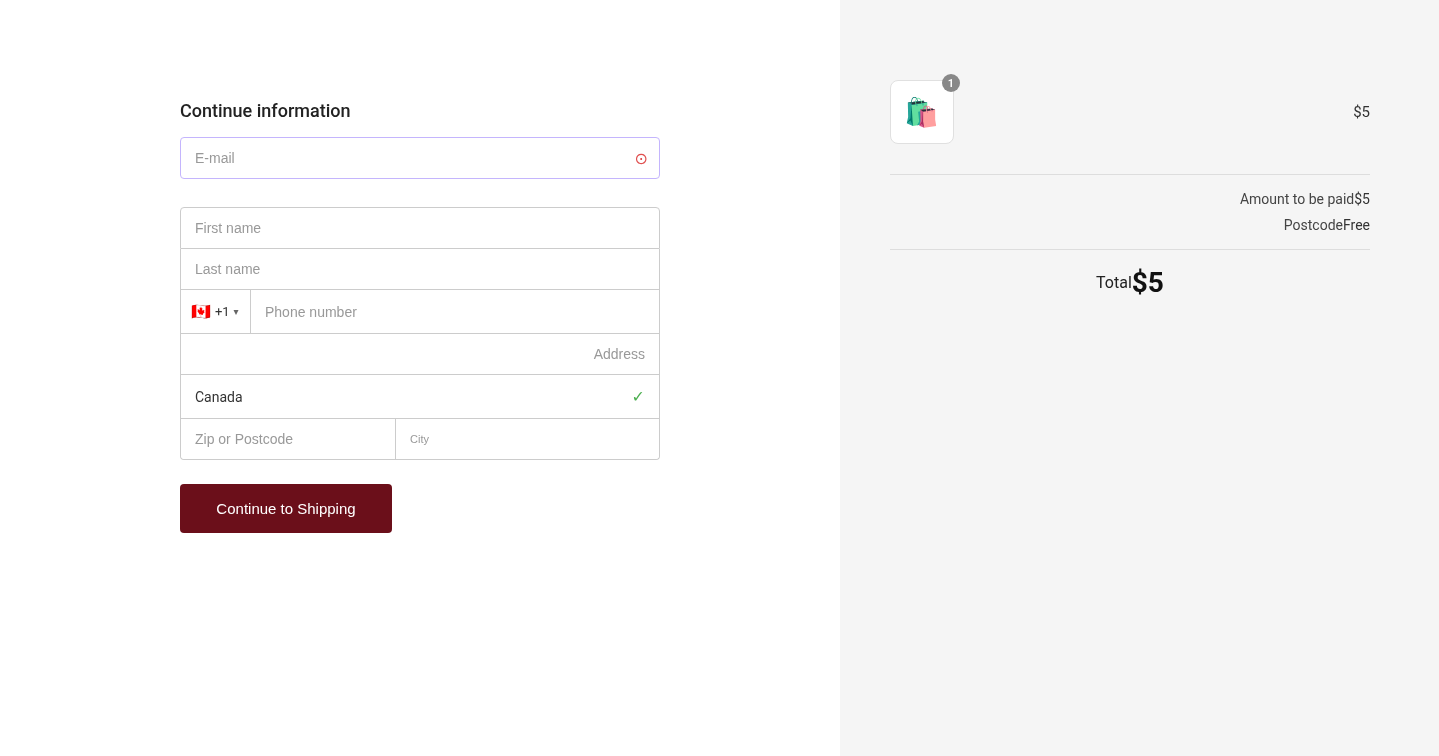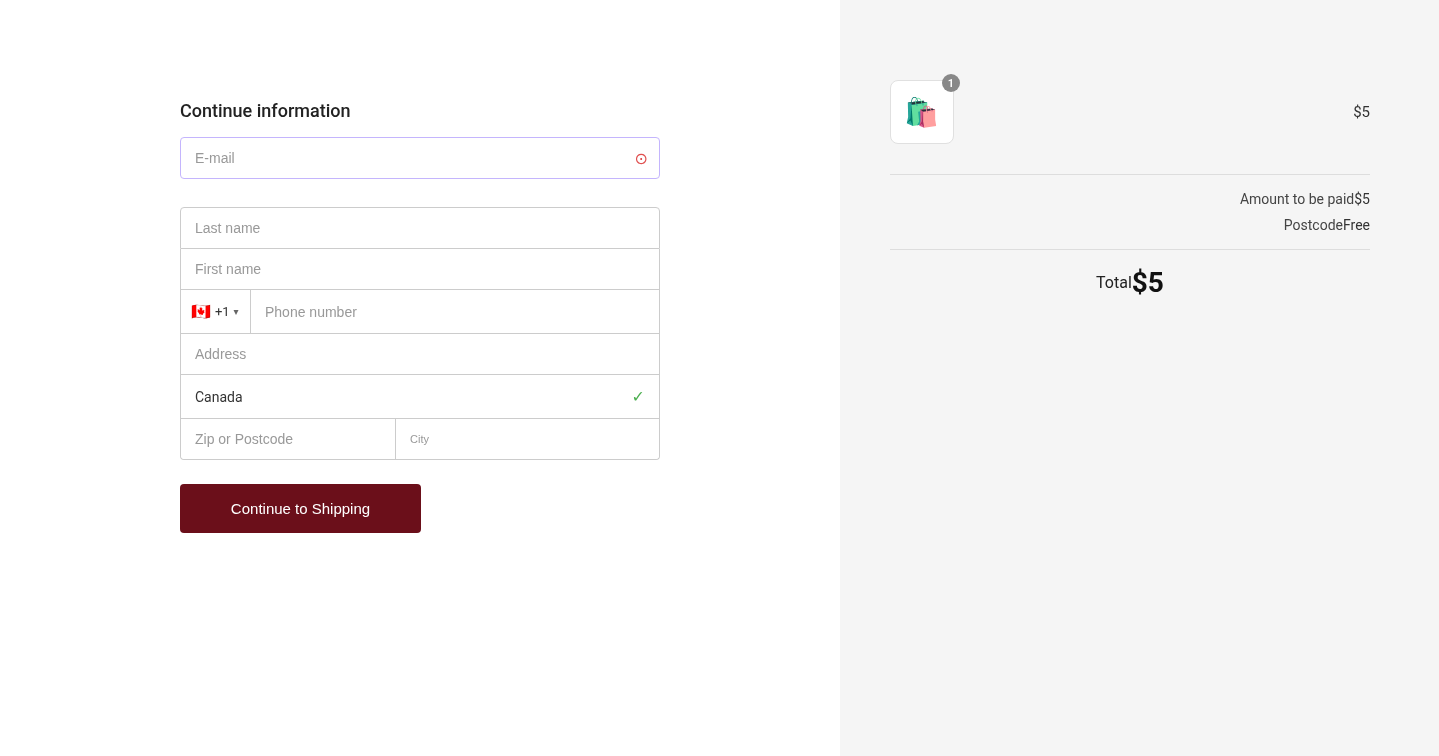--- a/index.html
+++ b/index.html
@@ -145,20 +145,21 @@
     }
 
     .address-input {
       width: 100%;
       padding: 12px 14px;
       border: 1px solid #ccc;
       border-top: none;
       font-size: 14px;
       color: #333;
       outline: none;
+      text-align: right;
     }
 
     .address-input::placeholder {
       color: #999;
     }
 
     .country-row {
       display: flex;
       align-items: center;
       justify-content: space-between;
@@ -209,21 +210,21 @@
       outline: none;
       border-radius: 0 0 4px 0;
     }
 
     .city-input::placeholder {
       color: #999;
     }
 
     .continue-btn {
       display: block;
-      width: 241px;
+      width: 212px;
       padding: 16px 24px;
       background: #6b0f1a;
       color: #fff;
       border: none;
       border-radius: 4px;
       font-size: 15px;
       font-weight: 500;
       cursor: pointer;
       margin-top: 24px;
       text-align: center;
@@ -342,22 +343,22 @@
 
     <h2 class="section-title">Continue information</h2>
 
     <div class="email-field-wrapper">
       <input type="email" class="email-input" placeholder="E-mail" style="">
       <span class="error-icon">⊙</span>
     </div>
 
 
     <div class="input-stack">
+      <input type="text" class="text-input" placeholder="First name" style="">
       <input type="text" class="text-input" placeholder="Last name" style="">
-      <input type="text" class="text-input" placeholder="First name" style="">
       <div class="phone-row">
         <div class="phone-country">
           <span class="flag">🇨🇦</span>
           <span class="country-code">+1</span>
           <span class="chevron">▾</span>
         </div>
         <input type="tel" class="phone-input" placeholder="Phone number" style="">
       </div>
       <input type="text" class="address-input" placeholder="Address" style="">
       <div class="country-row">

